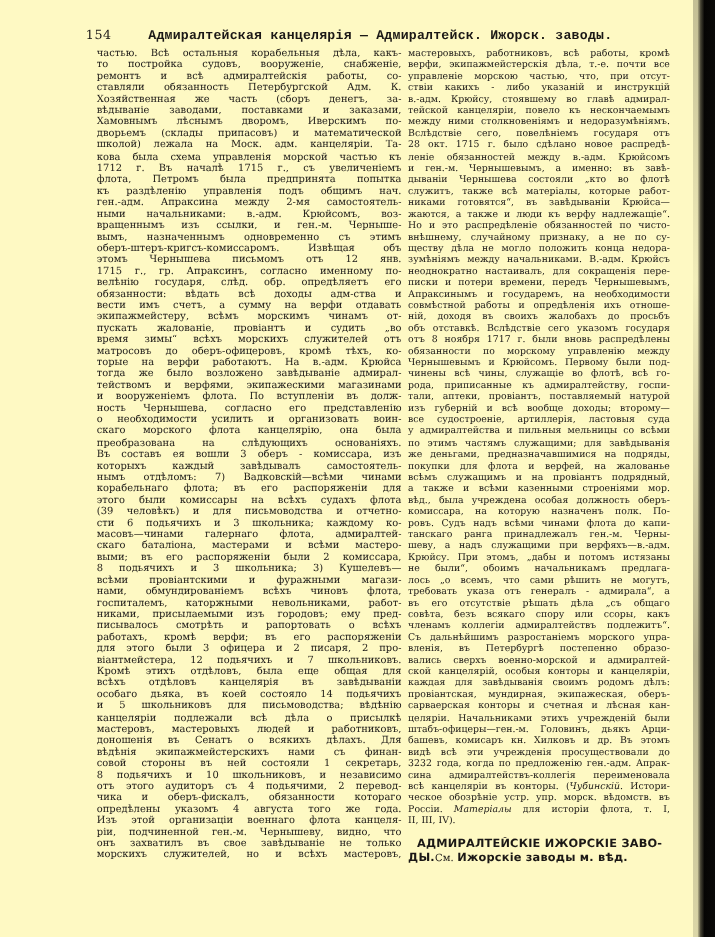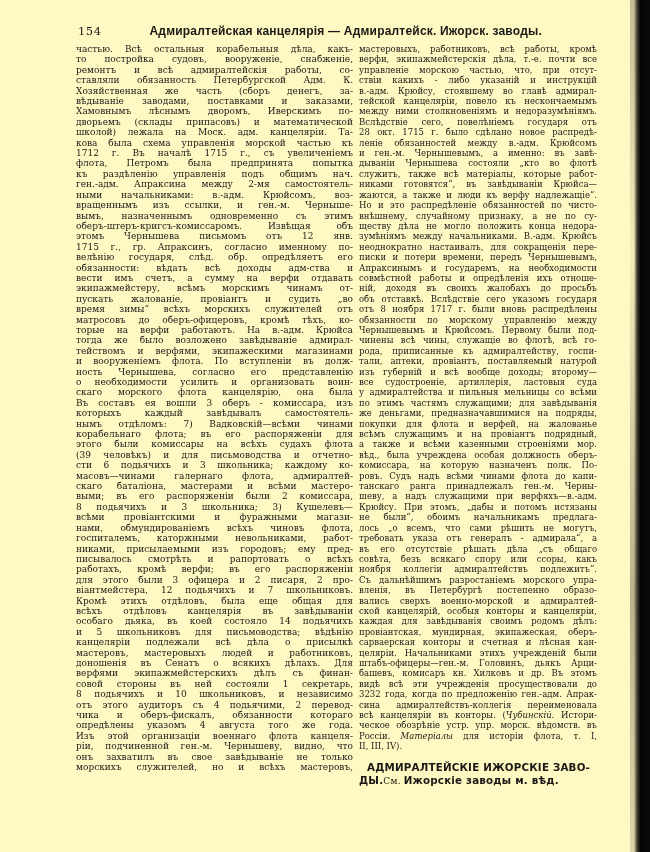--- a/index.html
+++ b/index.html
@@ -4,23 +4,23 @@
 <style>
   html,body{margin:0;padding:0;}
   body{width:650px;height:852px;background:#e9e7e2;font-family:"DejaVu Serif",serif;}
   .page{position:relative;width:650px;height:852px;background:#fef9c3;overflow:hidden;color:#1b1816;}
   .scan-edge{position:absolute;top:0;right:0;width:16px;height:852px;
     background:linear-gradient(to right, rgba(10,8,6,0) 0%, rgba(10,8,6,.75) 18%, #060504 40%, #0a0908 100%);}
   .scan-edge:before{content:"";position:absolute;left:-4px;top:0;width:6px;height:100%;
     background:linear-gradient(to bottom, rgba(20,16,12,.25), rgba(20,16,12,.05) 30%, rgba(20,16,12,.3) 70%, rgba(20,16,12,.15));}
   .header{position:absolute;top:24px;left:78px;width:512px;display:flex;align-items:baseline;}
   .pageno{font-family:"DejaVu Serif",serif;font-size:11.5px;letter-spacing:.5px;}
-  .title{flex:1;text-align:center;font-family:Liberation Sans, sans-serif;font-weight:bold;
+  .title{flex:1;text-align:center;font-family:Liberation Mono, monospace;font-weight:bold;
     font-size:12px;letter-spacing:.2px;white-space:nowrap;}
-  .columns{position:absolute;top:44px;left:76px;display:flex;}
+  .columns{position:absolute;top:44px;left:88px;display:flex;}
   .col{display:block;}
   .col-left{width:277px;margin-right:6px;}
   .col-right{width:238px;}
   .line{height:10.42px;line-height:10.42px;font-size:9px;text-align:justify;text-align-last:justify;
     overflow:hidden;white-space:normal;}
   .col-right .line{font-size:8.5px;}
   .line.short{text-align-last:left;}
   .line i{font-style:italic;}
   .entry{margin-top:9px;font-family:"DejaVu Sans",sans-serif;}
   .entry-line{height:13.2px;line-height:13.2px;font-size:10.3px;font-weight:bold;letter-spacing:.2px;
@@ -67,20 +67,21 @@
         <div class="line">пускать жалованіе, провіантъ и судить „во</div>
         <div class="line">время зимы“ всѣхъ морскихъ служителей отъ</div>
         <div class="line">матросовъ до оберъ-офицеровъ, кромѣ тѣхъ, ко-</div>
         <div class="line">торые на верфи работаютъ. На в.-адм. Крюйса</div>
         <div class="line">тогда же было возложено завѣдываніе адмирал-</div>
         <div class="line">тействомъ и верфями, экипажескими магазинами</div>
         <div class="line">и вооруженіемъ флота. По вступленіи въ долж-</div>
         <div class="line">ность Чернышева, согласно его представленію</div>
         <div class="line">о необходимости усилить и организовать воин-</div>
         <div class="line">скаго морского флота канцелярію, она была</div>
+        <div class="line">преобразована на слѣдующихъ основаніяхъ.</div>
         <div class="line">Въ составъ ея вошли 3 оберъ - комиссара, изъ</div>
         <div class="line">которыхъ каждый завѣдывалъ самостоятель-</div>
         <div class="line">нымъ отдѣломъ: 7) Вадковскій—всѣми чинами</div>
         <div class="line">корабельнаго флота; въ его распоряженіи для</div>
         <div class="line">этого были комиссары на всѣхъ судахъ флота</div>
         <div class="line">(39 человѣкъ) и для письмоводства и отчетно-</div>
         <div class="line">сти 6 подьячихъ и 3 школьника; каждому ко-</div>
         <div class="line">масовъ—чинами галернаго флота, адмиралтей-</div>
         <div class="line">скаго баталіона, мастерами и всѣми мастеро-</div>
         <div class="line">выми; въ его распоряженіи были 2 комиссара,</div>
@@ -93,21 +94,21 @@
         <div class="line">работахъ, кромѣ верфи; въ его распоряженіи</div>
         <div class="line">для этого были 3 офицера и 2 писаря, 2 про-</div>
         <div class="line">віантмейстера, 12 подьячихъ и 7 школьниковъ.</div>
         <div class="line">Кромѣ этихъ отдѣловъ, была еще общая для</div>
         <div class="line">всѣхъ отдѣловъ канцелярія въ завѣдываніи</div>
         <div class="line">особаго дьяка, въ коей состояло 14 подьячихъ</div>
         <div class="line">и 5 школьниковъ для письмоводства; вѣдѣнію</div>
         <div class="line">канцеляріи подлежали всѣ дѣла о присылкѣ</div>
         <div class="line">мастеровъ, мастеровыхъ людей и работниковъ,</div>
         <div class="line">доношенія въ Сенатъ о всякихъ дѣлахъ. Для</div>
-        <div class="line">верфями экипажмейстерскихъ дѣлъ съ финан-</div>
+        <div class="line">вѣдѣнія экипажмейстерскихъ нами съ финан-</div>
         <div class="line">совой стороны въ ней состояли 1 секретарь,</div>
         <div class="line">8 подьячихъ и 10 школьниковъ, и независимо</div>
         <div class="line">отъ этого аудиторъ съ 4 подьячими, 2 перевод-</div>
         <div class="line">чика и оберъ-фискалъ, обязанности котораго</div>
         <div class="line">опредѣлены указомъ 4 августа того же года.</div>
         <div class="line">Изъ этой организаціи военнаго флота канцеля-</div>
         <div class="line">ріи, подчиненной ген.-м. Чернышеву, видно, что</div>
         <div class="line">онъ захватилъ въ свое завѣдываніе не только</div>
         <div class="line">морскихъ служителей, но и всѣхъ мастеровъ,</div>
       </div>
@@ -156,21 +157,21 @@
           <div class="line">комиссара, на которую назначенъ полк. По-</div>
           <div class="line">ровъ. Судъ надъ всѣми чинами флота до капи-</div>
           <div class="line">танскаго ранга принадлежалъ ген.-м. Черны-</div>
           <div class="line">шеву, а надъ служащими при верфяхъ—в.-адм.</div>
           <div class="line">Крюйсу. При этомъ, „дабы и потомъ истязаны</div>
           <div class="line">не были“, обоимъ начальникамъ предлага-</div>
           <div class="line">лось „о всемъ, что сами рѣшить не могутъ,</div>
           <div class="line">требовать указа отъ генералъ - адмирала“, а</div>
           <div class="line">въ его отсутствіе рѣшать дѣла „съ общаго</div>
           <div class="line">совѣта, безъ всякаго спору или ссоры, какъ</div>
-          <div class="line">ноября коллегіи адмиралтействъ подлежитъ“.</div>
+          <div class="line">членамъ коллегіи адмиралтействъ подлежитъ“.</div>
           <div class="line">Съ дальнѣйшимъ разростаніемъ морского упра-</div>
           <div class="line">вленія, въ Петербургѣ постепенно образо-</div>
           <div class="line">вались сверхъ военно-морской и адмиралтей-</div>
           <div class="line">ской канцелярій, особыя конторы и канцеляріи,</div>
           <div class="line">каждая для завѣдыванія своимъ родомъ дѣлъ:</div>
           <div class="line">провіантская, мундирная, экипажеская, оберъ-</div>
           <div class="line">сарваерская конторы и счетная и лѣсная кан-</div>
           <div class="line">целяріи. Начальниками этихъ учрежденій были</div>
           <div class="line">штабъ-офицеры—ген.-м. Головинъ, дьякъ Арци-</div>
           <div class="line">башевъ, комисаръ кн. Хилковъ и др. Въ этомъ</div>

